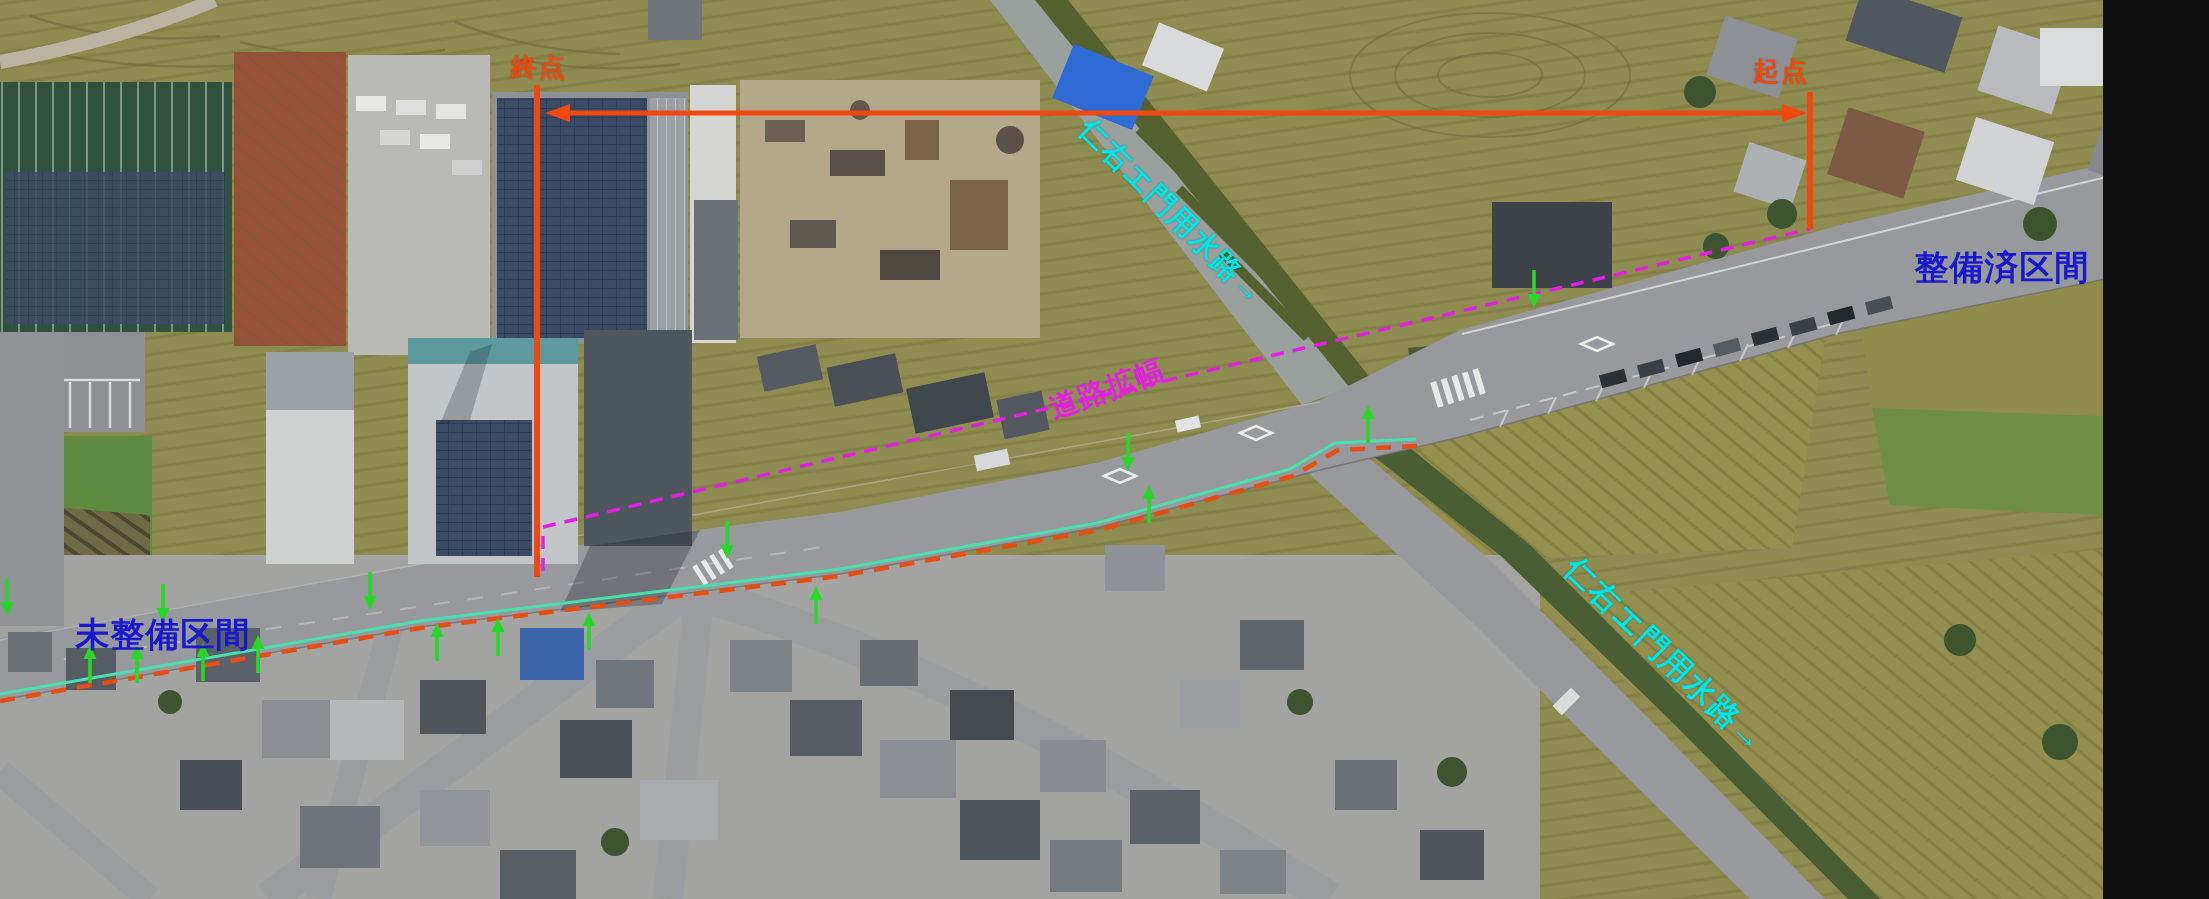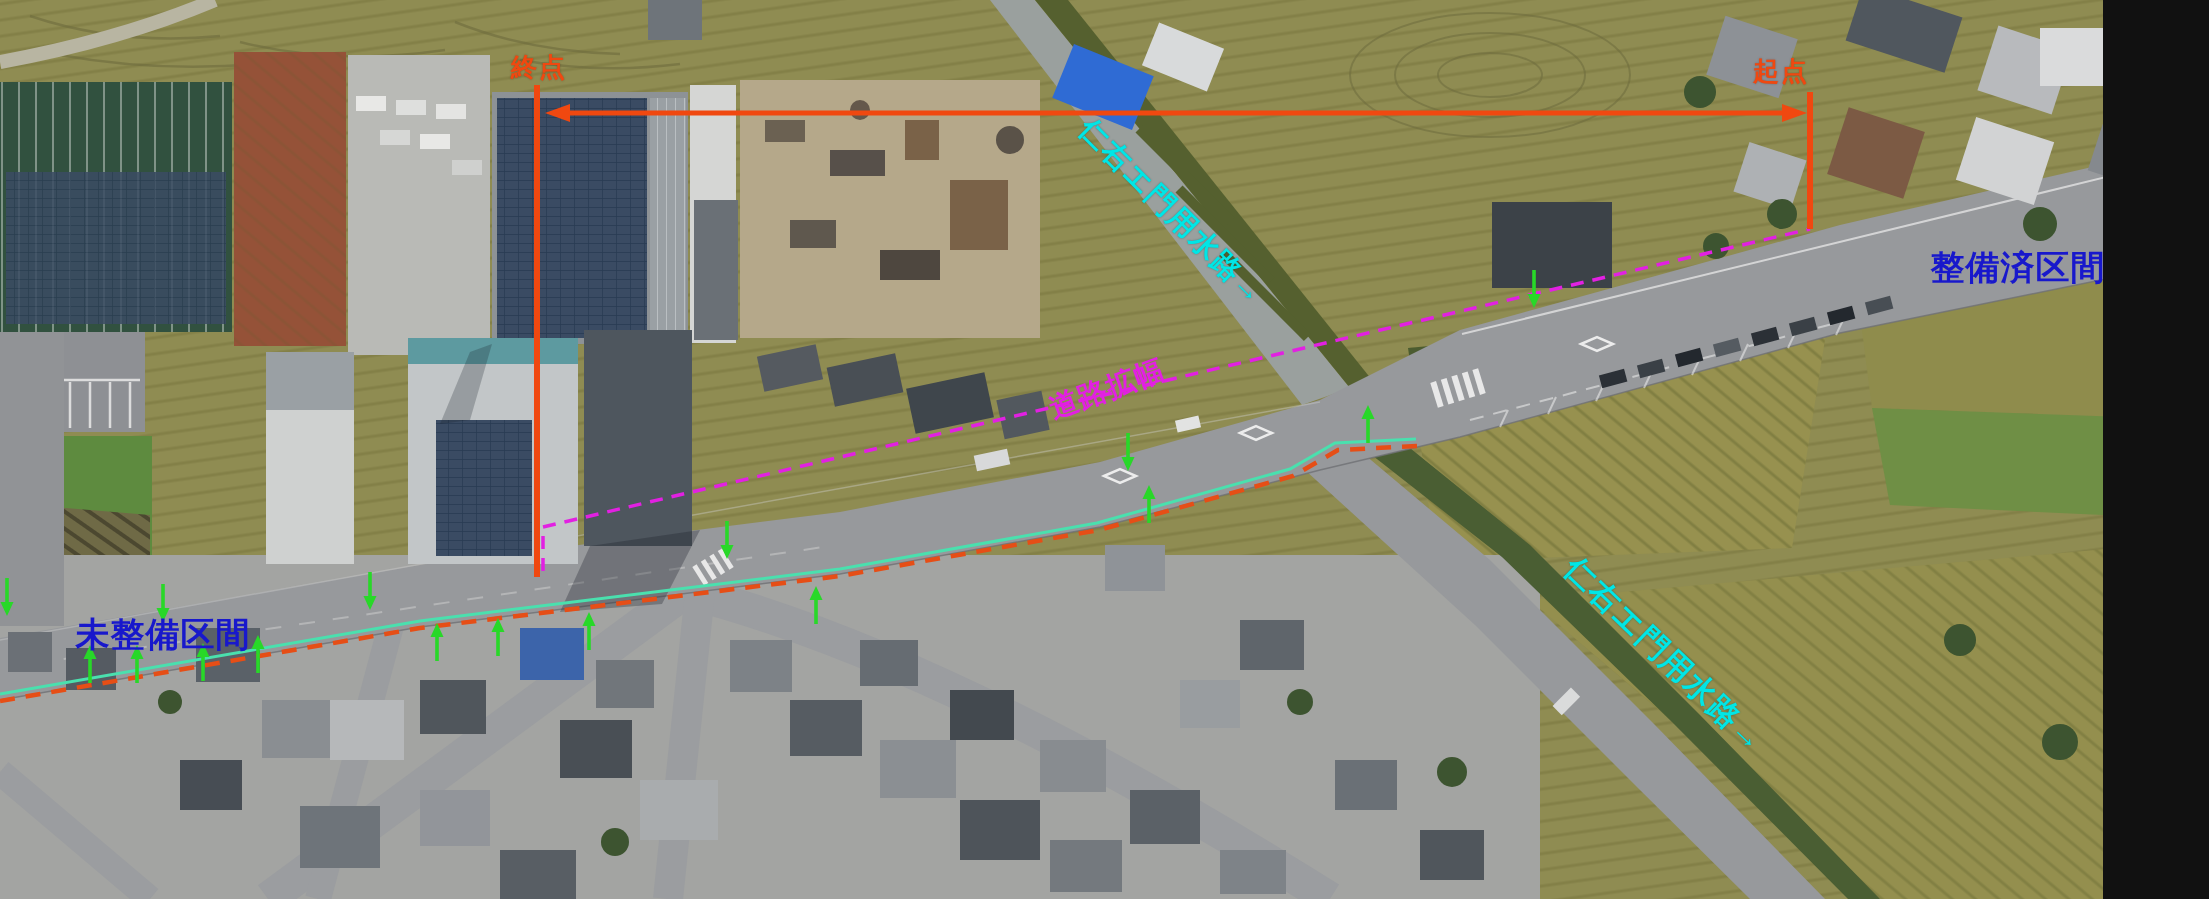--- a/index.html
+++ b/index.html
@@ -6,21 +6,21 @@
   #stage{position:relative;width:2103px;height:899px;overflow:hidden;background:#8f9367;
          font-family:Liberation Sans, sans-serif;}
   #scene,#overlay{position:absolute;left:0;top:0;}
   .lbl{position:absolute;font-weight:bold;white-space:nowrap;line-height:1;}
   .lbl-orange{color:#f04810;font-size:26px;letter-spacing:2px;text-shadow:0 0 2px rgba(60,20,0,.35);}
   .lbl-blue{color:#1818cc;font-size:34px;letter-spacing:1px;}
   .lbl-cyan{color:#00e6e6;font-size:29px;letter-spacing:2px;text-shadow:0 0 2px rgba(0,60,60,.45);}
   .lbl-magenta{color:#e220e2;font-size:29px;letter-spacing:1px;}
   #lbl-end{left:539px;top:67px;transform:translate(-50%,-50%);}
   #lbl-start{left:1781px;top:71px;transform:translate(-50%,-50%);}
-  #lbl-improved{left:2002px;top:267px;transform:translate(-50%,-50%);margin-left:16px;}
+  #lbl-improved{left:2002px;top:267px;transform:translate(-50%,-50%);}
   #lbl-unimproved{left:163px;top:634px;transform:translate(-50%,-50%);}
   #lbl-widening{left:1107px;top:389px;transform:translate(-50%,-50%) rotate(-20deg);}
   #lbl-ww1{left:1172px;top:212px;transform:translate(-50%,-50%) rotate(45deg);}
   #lbl-ww2{left:1665px;top:655px;transform:translate(-50%,-50%) rotate(44deg);font-size:31px;}
 </style>
 </head>
 <body>
 
 <div id="stage">
 

